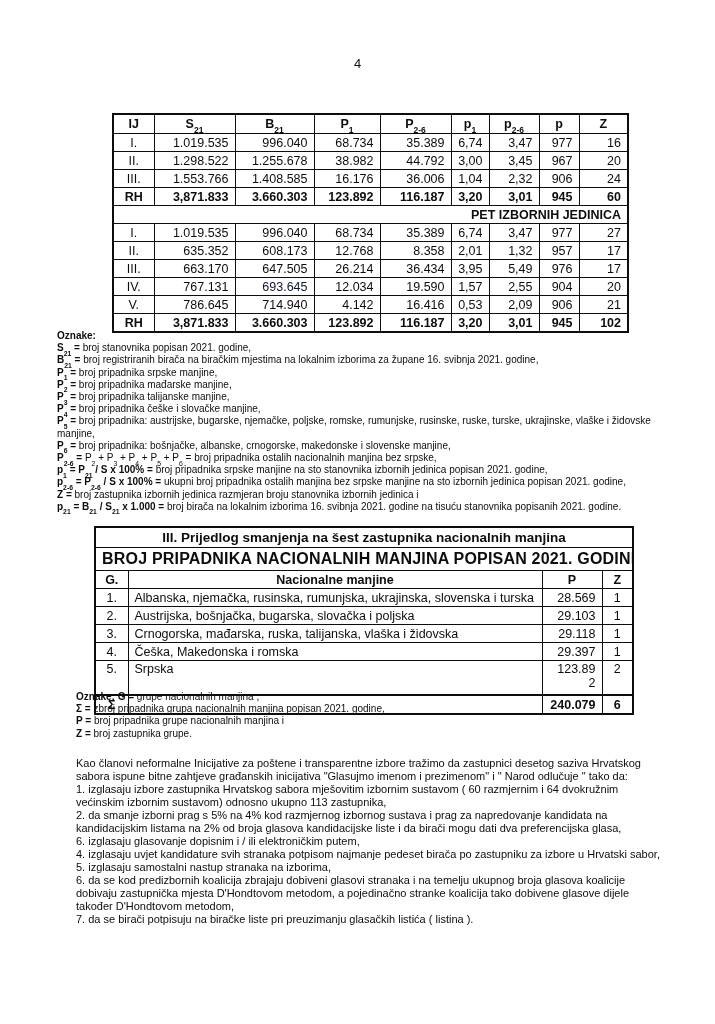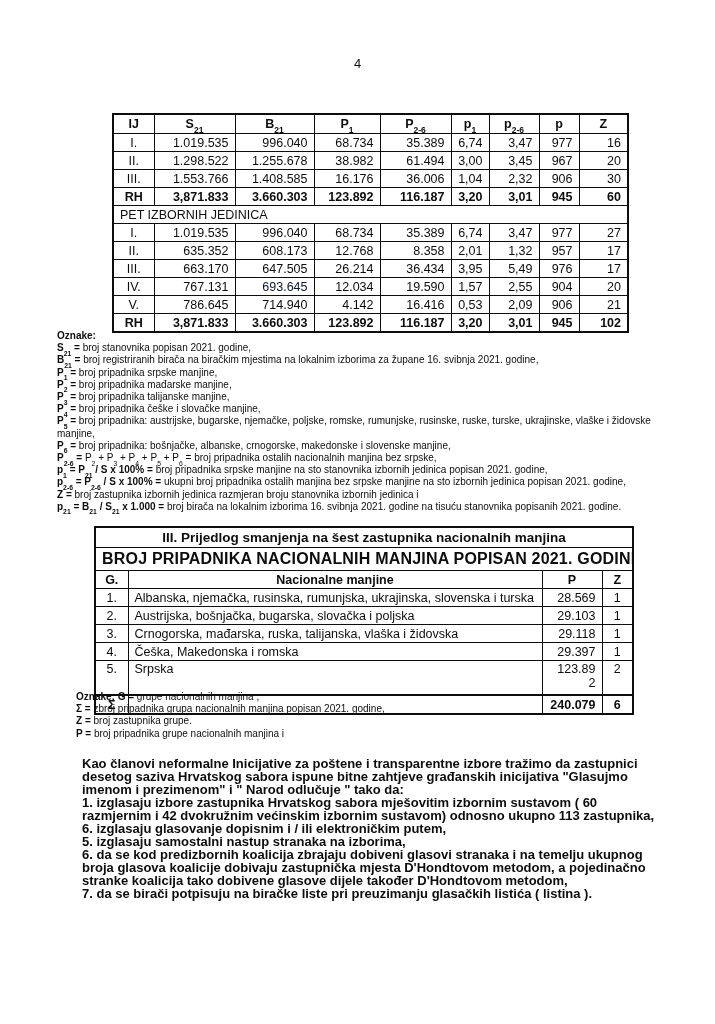--- a/index.html
+++ b/index.html
@@ -9,41 +9,41 @@
 
   table{border-collapse:collapse;table-layout:fixed;}
   .t1{position:absolute;left:112px;top:113px;width:515px;font-size:12.5px;border:2px solid #0d0d0d;}
   .t2{position:absolute;left:94px;top:526px;width:538px;font-size:12.5px;border:2px solid #0d0d0d;}
   td,th{border:1px solid #0d0d0d;padding:0 6px;overflow:hidden;white-space:nowrap;}
   .t1 th{height:18px;font-weight:bold;text-align:center;padding:0 2px;}
   .t1 td{height:17px;text-align:right;}
   .t1 td.c0{text-align:center;padding:0 2px;}
   tr.boldrow td{font-weight:bold;}
   td.muted{color:#0f172a;}
-  .t1 .secttl td{text-align:left;font-weight:normal;}
+  .t1 .secttl td{text-align:right;font-weight:bold;}
   sub{font-size:0.68em;line-height:0;position:relative;top:0.22em;}
 
   .t2 .title1 td{font-size:13.5px;font-weight:bold;text-align:center;height:19px;}
   .t2 .title2 td{font-size:16px;font-weight:bold;text-align:center;height:22px;letter-spacing:0.2px;}
   .t2 th{height:17px;font-weight:bold;text-align:center;}
   .t2 td{height:17px;}
   .t2 td.g{text-align:center;padding:0 2px;}
   .t2 td.name{text-align:left;}
   .t2 td.pv{text-align:right;}
   .t2 td.zv{text-align:center;padding:0 2px;}
   .t2 tr.totalrow td{border-top:2px solid #0d0d0d;font-weight:bold;}
   .t2 td.wrap2{white-space:normal;line-height:14px;height:32px;vertical-align:top;padding-top:1px;}
 
   .legend{position:absolute;font-size:10px;line-height:12.2px;}
   .l1{left:57px;top:330px;width:620px;}
   .l2{left:76px;top:691px;width:560px;}
   .legend b{font-weight:bold;}
 
   .bodytext{position:absolute;left:76px;top:757px;width:588px;
-            font-size:13px;font-weight:bold;line-height:13px;margin-left:6px;}
+            font-size:11px;font-weight:normal;line-height:13px;}
   .bodytext .para{margin:0;}
 </style>
 </head>
 <body>
 
 <div class="page">
   <div class="pageno">4</div>
 
   <table class="t1">
     <colgroup>
@@ -78,36 +78,36 @@
           <td class="c5">6,74</td>
           <td class="c6">3,47</td>
           <td class="c7">977</td>
           <td class="c8">16</td>
         </tr>
         <tr>
           <td class="c0">II.</td>
           <td class="c1">1.298.522</td>
           <td class="c2">1.255.678</td>
           <td class="c3">38.982</td>
-          <td class="c4">61.494</td>
+          <td class="c4">44.792</td>
           <td class="c5">3,00</td>
           <td class="c6">3,45</td>
           <td class="c7">967</td>
           <td class="c8">20</td>
         </tr>
         <tr>
           <td class="c0">III.</td>
           <td class="c1">1.553.766</td>
           <td class="c2">1.408.585</td>
           <td class="c3">16.176</td>
           <td class="c4">36.006</td>
           <td class="c5">1,04</td>
           <td class="c6">2,32</td>
           <td class="c7">906</td>
-          <td class="c8">30</td>
+          <td class="c8">24</td>
         </tr>
         <tr class="boldrow">
           <td class="c0">RH</td>
           <td class="c1">3,871.833</td>
           <td class="c2">3.660.303</td>
           <td class="c3">123.892</td>
           <td class="c4">116.187</td>
           <td class="c5">3,20</td>
           <td class="c6">3,01</td>
           <td class="c7">945</td>
@@ -257,27 +257,29 @@
           <td class="name"></td>
           <td class="pv">240.079</td>
           <td class="zv">6</td>
         </tr>
       </tbody>
   </table>
 
   <div class="legend l2" id="legend2">
       <div><b>Oznake: G =</b> grupe nacionalnih manjina ,</div>
       <div><b>Σ =</b> zbroj pripadnika grupa nacionalnih manjina popisan 2021. godine,</div>
+      <div><b>P =</b> broj pripadnika grupe nacionalnih manjina i</div>
       <div><b>Z =</b> broj zastupnika grupe.</div>
-      <div><b>P =</b> broj pripadnika grupe nacionalnih manjina i</div>
     </div>
 
   <div class="bodytext">
     <div class="para">Kao članovi neformalne Inicijative za poštene i transparentne izbore tražimo da zastupnici desetog saziva Hrvatskog sabora ispune bitne zahtjeve građanskih inicijativa "Glasujmo imenom i prezimenom" i " Narod odlučuje " tako da:</div>
     <div id="demand-items">
-        <div>1. izglasaju izbore zastupnika Hrvatskog sabora mješovitim izbornim sustavom  ( 60 razmjernim i 42 dvokružnim većinskim izbornim sustavom) odnosno ukupno 113 zastupnika,</div>
+        <div>1. izglasaju izbore zastupnika Hrvatskog sabora mješovitim izbornim sustavom  ( 60 razmjernim i 64 dvokružnim većinskim izbornim sustavom) odnosno ukupno 113 zastupnika,</div>
+        <div>2. da smanje izborni prag s 5% na 4% kod razmjernog izbornog sustava i prag za napredovanje kandidata na kandidacijskim listama na 2% od broja glasova kandidacijske liste i da birači mogu dati dva preferencijska glasa,</div>
         <div>6. izglasaju glasovanje dopisnim i / ili elektroničkim putem,</div>
+        <div>4. izglasaju uvjet kandidature svih stranaka potpisom najmanje pedeset birača po zastupniku za izbore u Hrvatski sabor,</div>
         <div>5. izglasaju samostalni nastup stranaka na izborima,</div>
         <div>6. da se kod predizbornih koalicija zbrajaju dobiveni glasovi stranaka i na temelju ukupnog broja glasova koalicije dobivaju zastupnička mjesta D'Hondtovom metodom, a pojedinačno stranke koalicija tako dobivene glasove dijele također D'Hondtovom metodom,</div>
         <div>7. da se birači potpisuju na biračke liste pri preuzimanju glasačkih listića ( listina ).</div>
       </div>
   </div>
 </div>
 
 </body></html>

